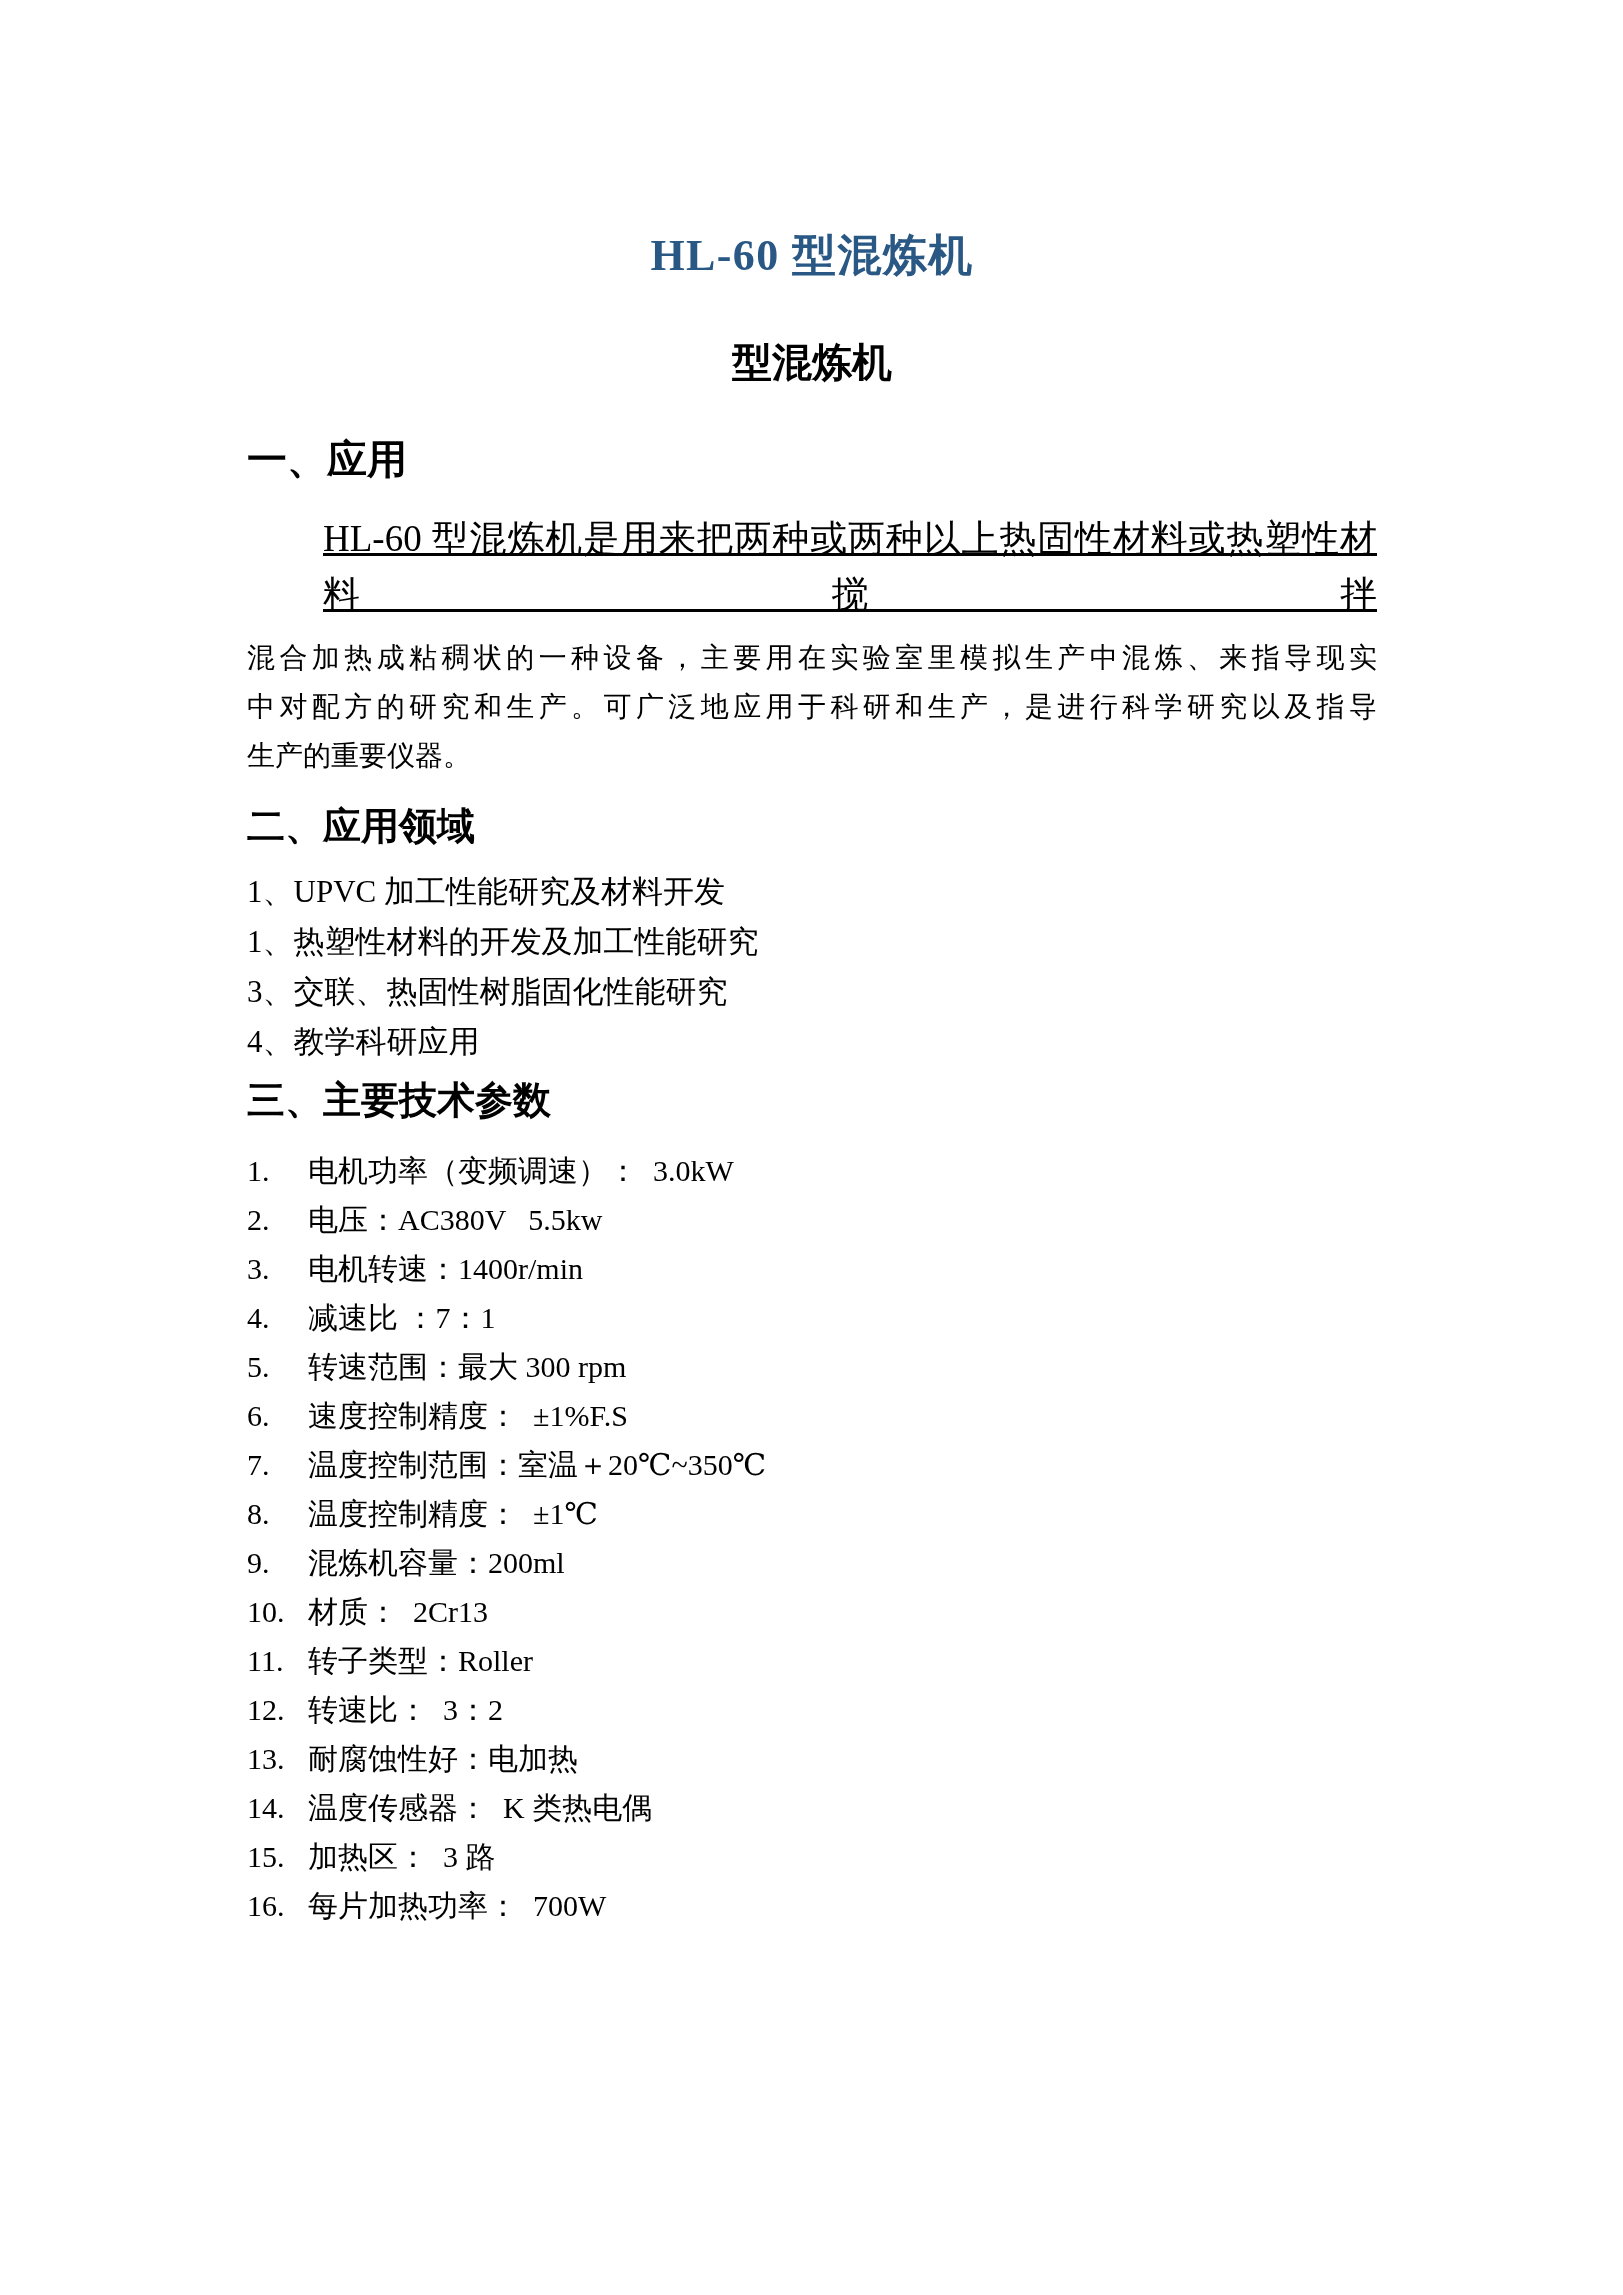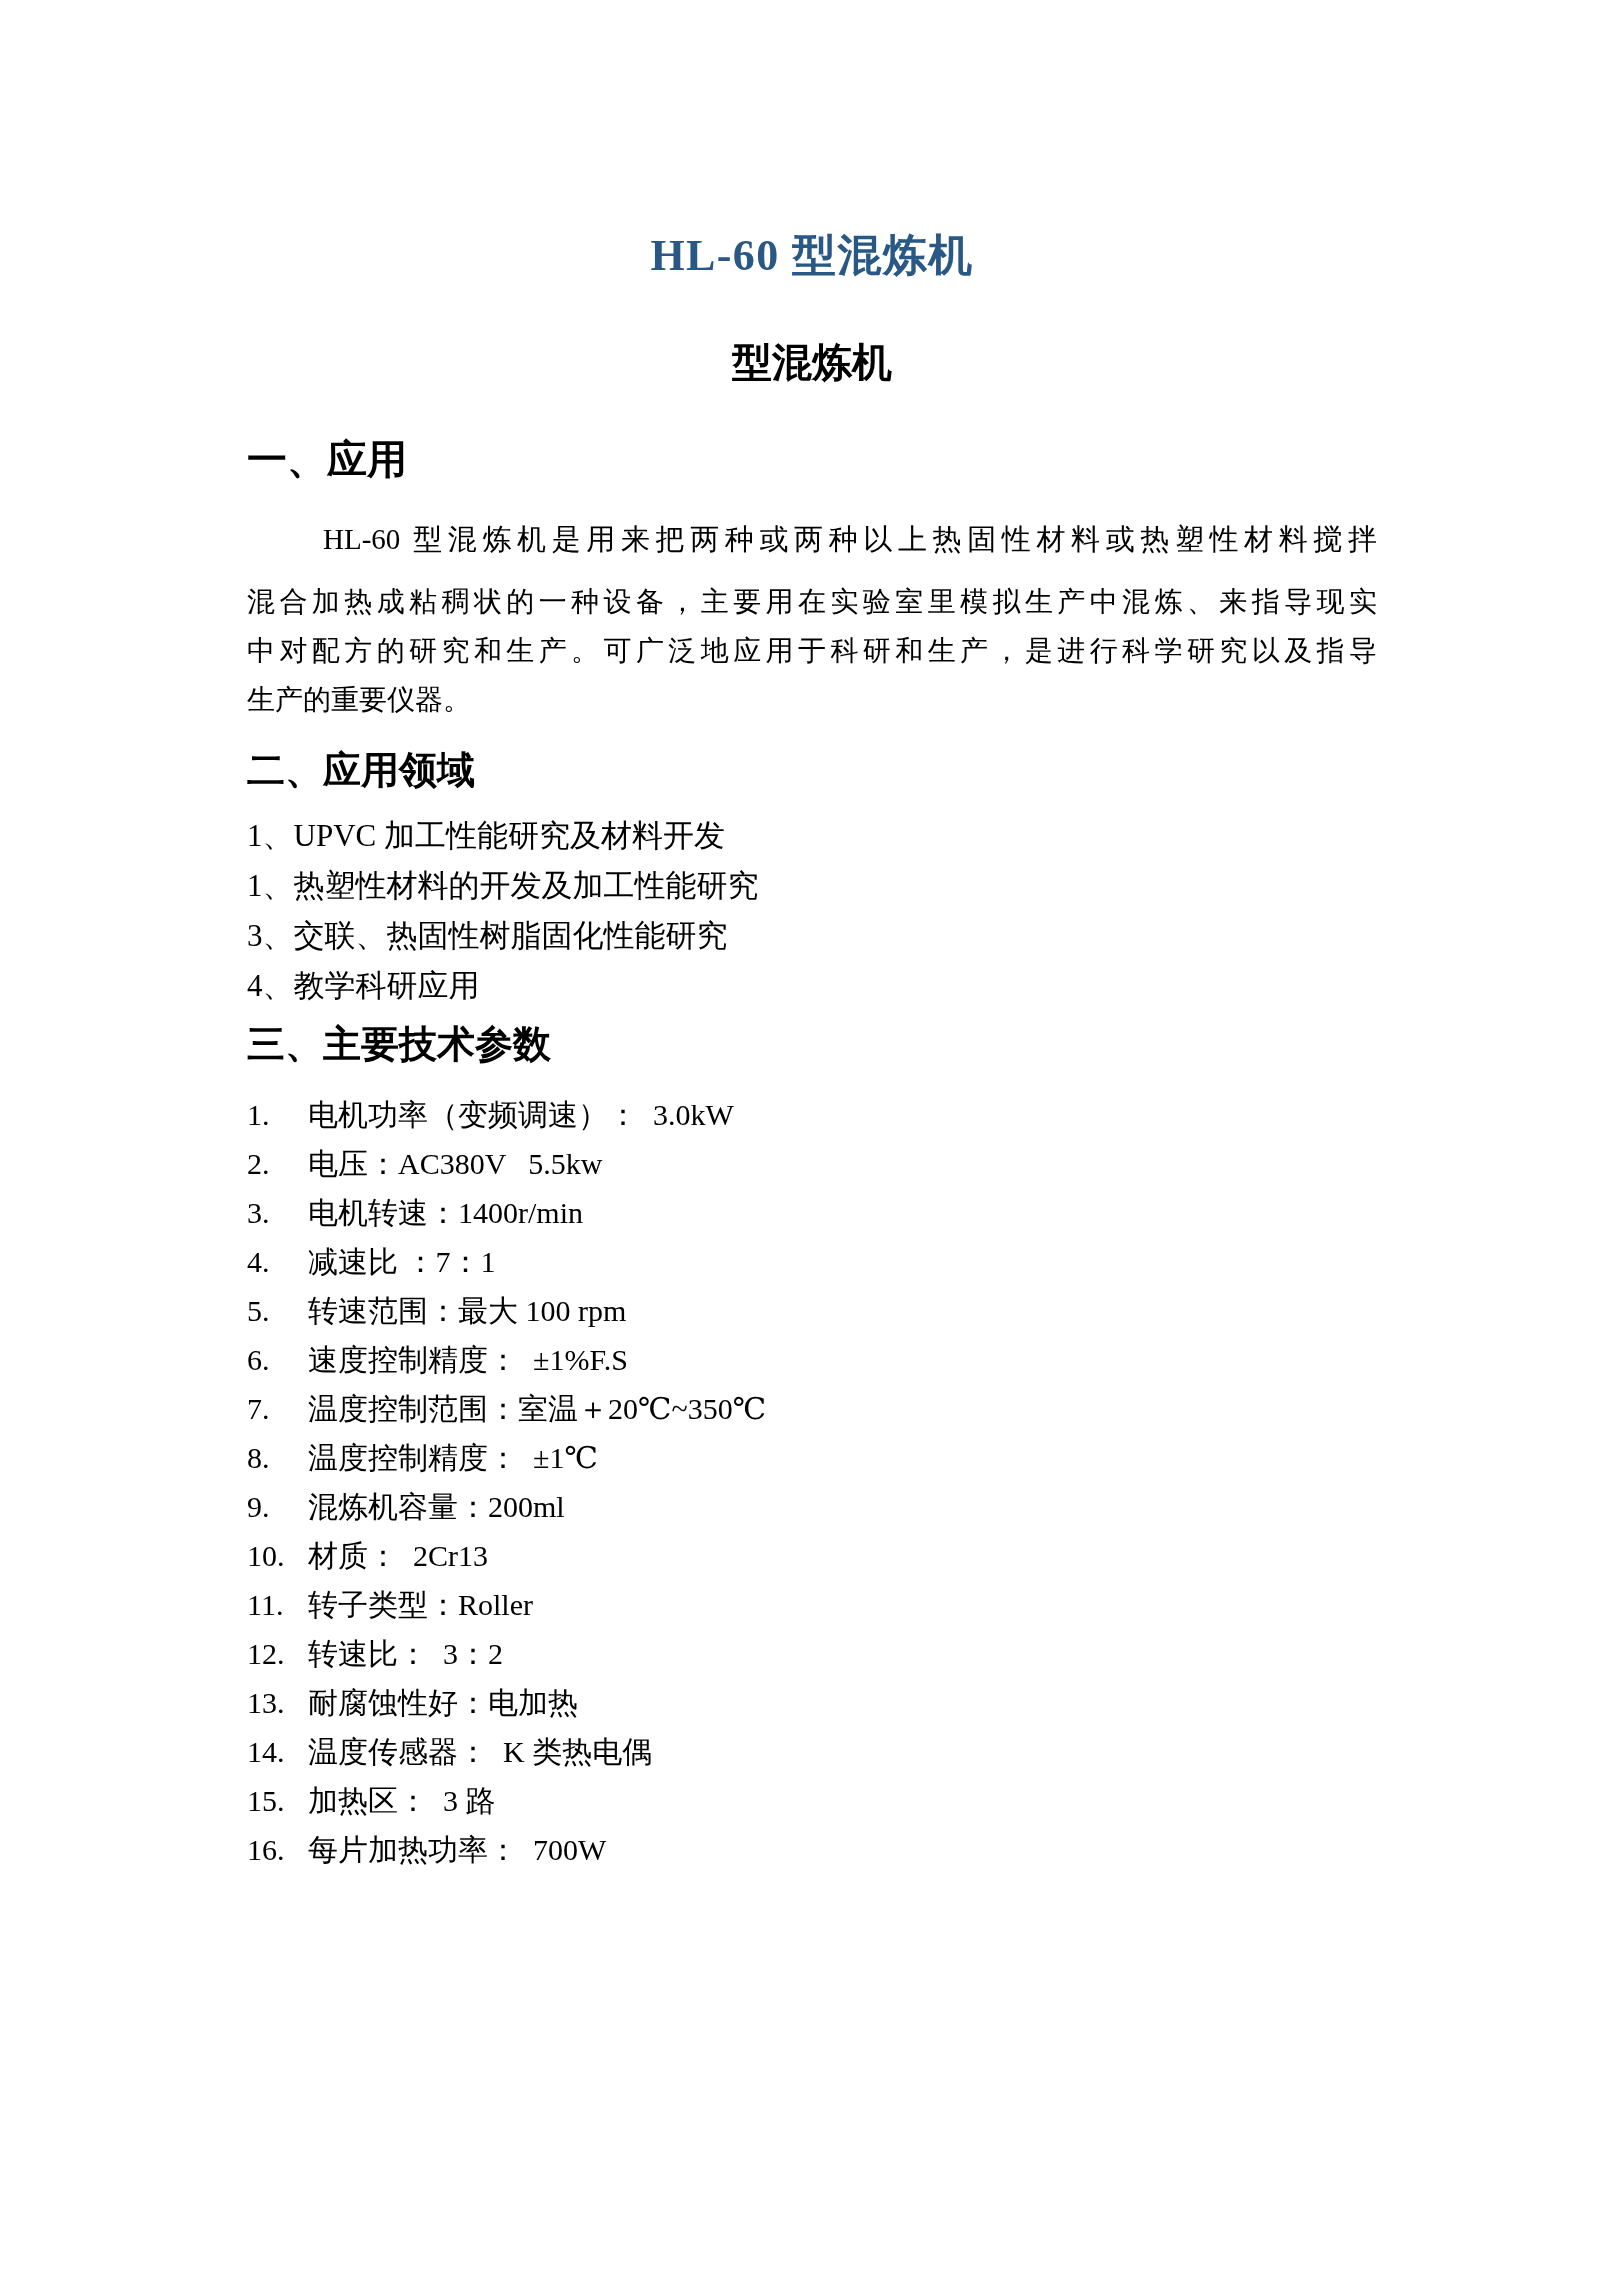--- a/index.html
+++ b/index.html
@@ -68,23 +68,24 @@
     text-align-last: justify;
     white-space: pre-wrap;
   }
   .body-line.lastline {
     text-align-last: left;
   }
   .body-line.first {
     padding-left: 76px;
   }
   .body-line.larger {
-    font-size: 29px;
+    font-size: 37px;
     line-height: 56px;
     margin-bottom: 9.5px;
+    text-decoration: underline;
   }
   .app-list { margin-top: 13px; }
   .app-item {
     font-size: 31px;
     line-height: 50px;
     white-space: pre-wrap;
   }
   .param-list { margin-top: 17.7px; }
   .param-item {
     font-size: 30px;
@@ -124,21 +125,21 @@
     <div class="app-item">4、教学科研应用</div>
   </div>
 
   <div class="h3">三、主要技术参数</div>
 
   <div class="param-list">
     <div class="param-item"><span class="param-num">1.</span><span class="param-text">电机功率（变频调速）：  3.0kW</span></div>
     <div class="param-item"><span class="param-num">2.</span><span class="param-text">电压：AC380V   5.5kw</span></div>
     <div class="param-item"><span class="param-num">3.</span><span class="param-text">电机转速：1400r/min</span></div>
     <div class="param-item"><span class="param-num">4.</span><span class="param-text">减速比 ：7：1</span></div>
-    <div class="param-item"><span class="param-num">5.</span><span class="param-text">转速范围：最大 100 rpm</span></div>
+    <div class="param-item"><span class="param-num">5.</span><span class="param-text">转速范围：最大 300 rpm</span></div>
     <div class="param-item"><span class="param-num">6.</span><span class="param-text">速度控制精度：  ±1%F.S</span></div>
     <div class="param-item"><span class="param-num">7.</span><span class="param-text">温度控制范围：室温＋20℃~350℃</span></div>
     <div class="param-item"><span class="param-num">8.</span><span class="param-text">温度控制精度：  ±1℃</span></div>
     <div class="param-item"><span class="param-num">9.</span><span class="param-text">混炼机容量：200ml</span></div>
     <div class="param-item"><span class="param-num">10.</span><span class="param-text">材质：  2Cr13</span></div>
     <div class="param-item"><span class="param-num">11.</span><span class="param-text">转子类型：Roller</span></div>
     <div class="param-item"><span class="param-num">12.</span><span class="param-text">转速比：  3：2</span></div>
     <div class="param-item"><span class="param-num">13.</span><span class="param-text">耐腐蚀性好：电加热</span></div>
     <div class="param-item"><span class="param-num">14.</span><span class="param-text">温度传感器：  K 类热电偶</span></div>
     <div class="param-item"><span class="param-num">15.</span><span class="param-text">加热区：  3 路</span></div>

